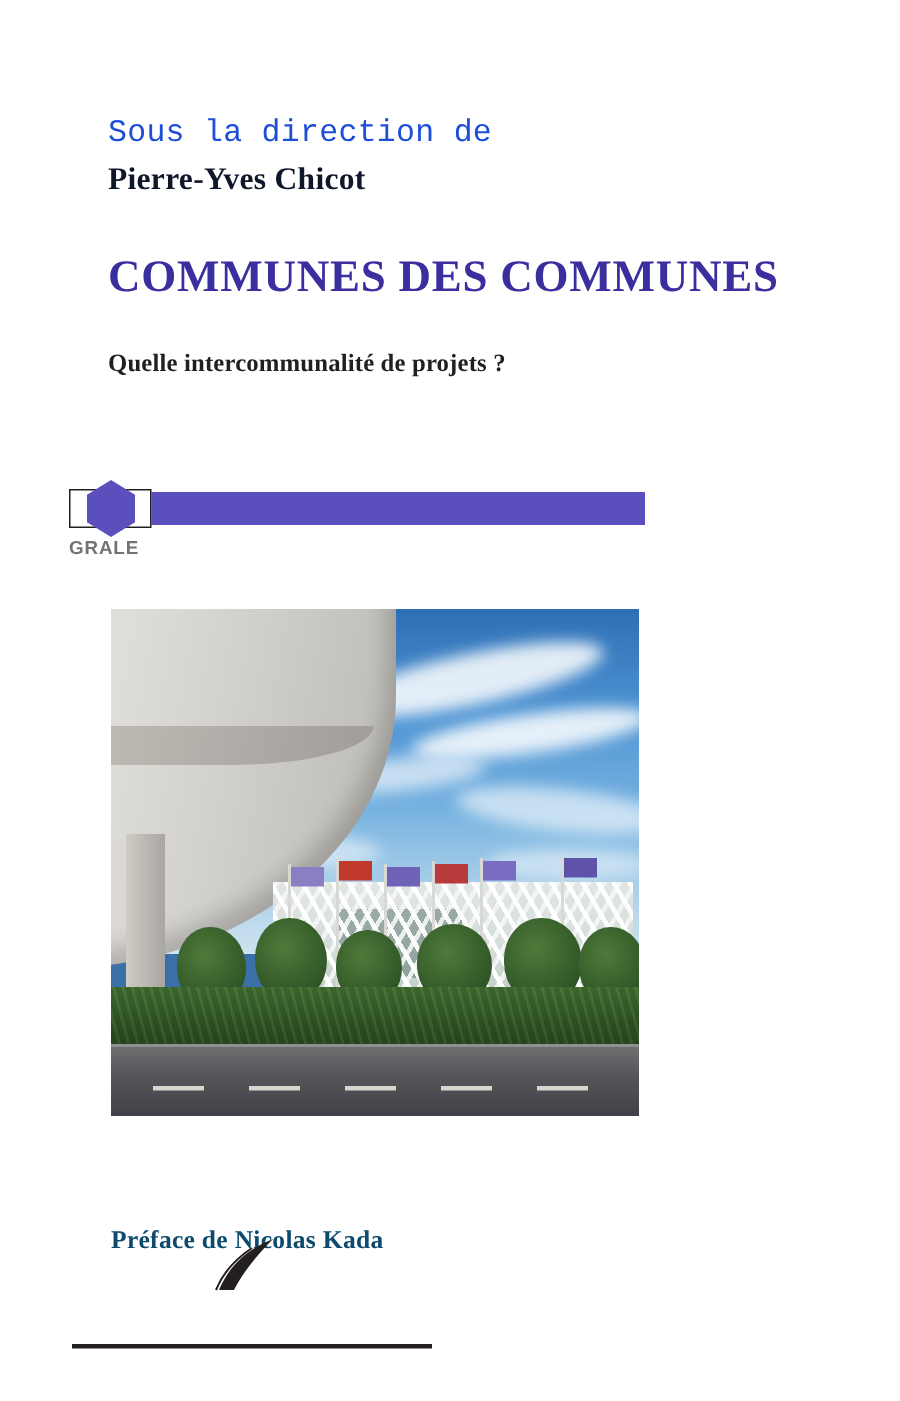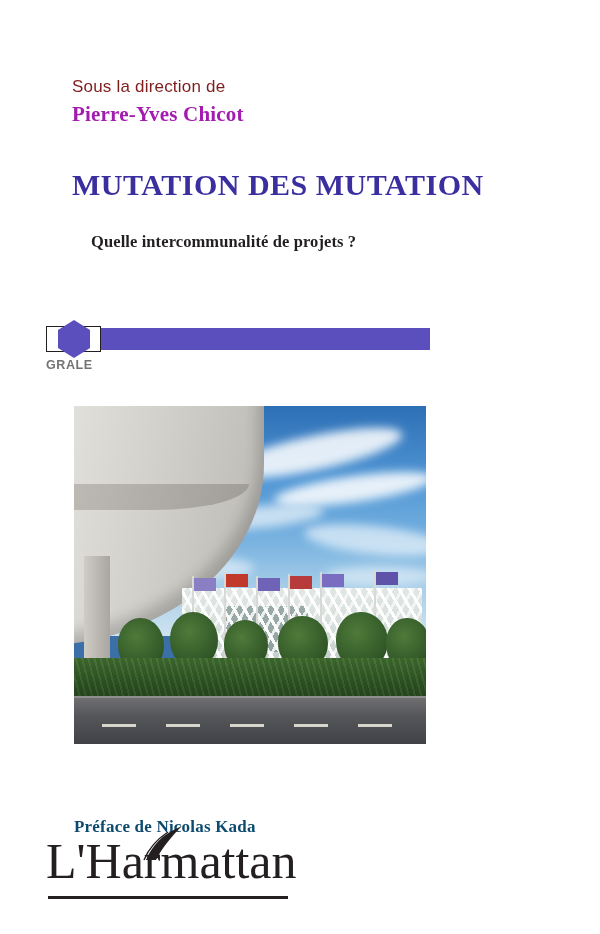--- a/index.html
+++ b/index.html
@@ -24,31 +24,31 @@
   }
 
   
   .direction-block {
     position: absolute;
     left: 72px;
     top: 76px;
     width: 460px;
   }
   .direction-line {
-    font-family: Liberation Sans, sans-serif;
-    font-size: 17px;
-    color: #7f1d1d;
+    font-family: Liberation Mono, monospace;
+    font-size: 21px;
+    color: #1d4ed8;
     letter-spacing: 0.2px;
     line-height: 1.35;
   }
   .director-name {
     font-family: "Liberation Serif", serif;
     font-size: 21px;
     font-weight: bold;
-    color: #a21caf;
+    color: #0f172a;
     letter-spacing: 0.2px;
     line-height: 1.3;
     margin-top: 2px;
   }
 
   
   .title {
     position: absolute;
     left: 72px;
     top: 168px;
@@ -59,21 +59,20 @@
     letter-spacing: 0.5px;
     color: #3b2fa0;
   }
 
   
   .subtitles {
     position: absolute;
     left: 72px;
     top: 226px;
     width: 480px;
-    margin-left: 19px;
   }
   .subtitle-line {
     font-family: "Liberation Serif", serif;
     font-weight: bold;
     font-size: 16.5px;
     color: #231f20;
     line-height: 1.95;
     letter-spacing: 0.1px;
   }
 
@@ -297,21 +296,21 @@
 </head>
 <body>
 
 <div class="cover">
 
   <div class="direction-block">
     <div class="direction-line">Sous la direction de</div>
     <div class="director-name">Pierre-Yves Chicot</div>
   </div>
 
-  <div class="title">MUTATION DES MUTATION</div>
+  <div class="title">COMMUNES DES COMMUNES</div>
 
   <div class="subtitles">
     <div class="subtitle-line">Quelle intercommunalité de projets ?</div>
   </div>
 
   <div class="grale-band">
     <div class="band-bar"></div>
     <div class="band-square"></div>
     <div class="band-hex"></div>
   </div>
@@ -362,21 +361,20 @@
     <div class="road-dash" style="left:28px; top:318px; width:34px;"></div>
     <div class="road-dash" style="left:92px; top:318px; width:34px;"></div>
     <div class="road-dash" style="left:156px; top:318px; width:34px;"></div>
     <div class="road-dash" style="left:220px; top:318px; width:34px;"></div>
     <div class="road-dash" style="left:284px; top:318px; width:34px;"></div>
   </div>
 
   <div class="preface">Préface de Nicolas Kada</div>
 
   <div class="publisher">
-    <div class="pub-name">L'Harmattan</div>
     <svg class="pub-flourish" viewBox="0 0 44 38">
       <path d="M4 36 C10 22, 20 10, 40 2 C30 12, 20 24, 14 36 Z" fill="#231f20"></path>
       <path d="M2 36 C6 26, 14 16, 26 8" stroke="#231f20" stroke-width="1.4" fill="none"></path>
     </svg>
     <div class="pub-underline"></div>
   </div>
 
 </div>
 
 </body></html>

